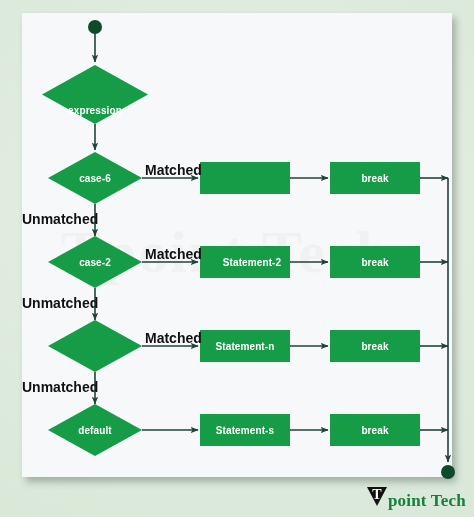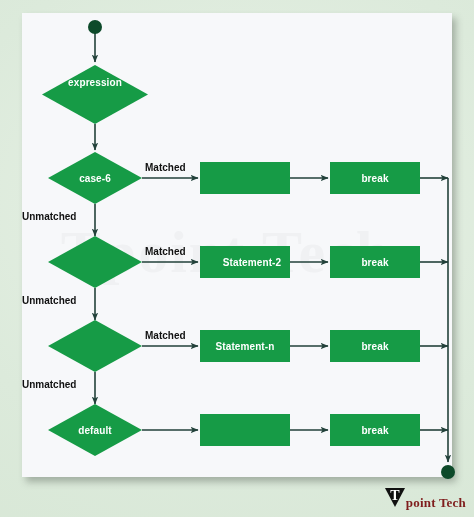--- a/index.html
+++ b/index.html
@@ -50,21 +50,21 @@
     font-weight: bold;
     font-size: 10px;
     letter-spacing: 0.1px;
     white-space: nowrap;
     pointer-events: none;
   }
   .edge-label {
     position: absolute;
     color: #111111;
     font-weight: bold;
-    font-size: 10px;
+    font-size: 14px;
     white-space: nowrap;
     pointer-events: none;
   }
   
   #logo {
     position: absolute;
     right: 8px;
     bottom: 6px;
     display: flex;
     align-items: baseline;
@@ -93,23 +93,23 @@
     width: 20px;
     height: 19px;
     line-height: 15px;
     text-align: center;
     color: #ffffff;
     font-size: 14px;
     font-weight: bold;
     font-family: "Liberation Serif", serif;
   }
   #logo .word {
-    font-size: 13px;
-    font-weight: bold;
-    color: #7f1d1d;
+    font-size: 17px;
+    font-weight: bold;
+    color: #15803d;
     letter-spacing: 0.2px;
   }
   
   #watermark {
     position: absolute;
     left: 76px;
     top: 196px;
     width: 300px;
     height: 112px;
     display: flex;
@@ -185,27 +185,29 @@
     <rect x="200" y="246" width="90" height="32" fill="#169B46"></rect>
     <rect x="200" y="330" width="90" height="32" fill="#169B46"></rect>
     <rect x="200" y="414" width="90" height="32" fill="#169B46"></rect>
 
     <rect x="330" y="162" width="90" height="32" fill="#169B46"></rect>
     <rect x="330" y="246" width="90" height="32" fill="#169B46"></rect>
     <rect x="330" y="330" width="90" height="32" fill="#169B46"></rect>
     <rect x="330" y="414" width="90" height="32" fill="#169B46"></rect>
   </svg>
 
-  <div class="node-label" style="left:42px; top:71px; width:106px; height:23px;">expression</div>
+  <div class="node-label" style="left:42px; top:99px; width:106px; height:23px;">expression</div>
 
   <div class="node-label" style="left:48px; top:167px; width:94px; height:22px;">case-6</div>
+  <div class="node-label" style="left:48px; top:251px; width:94px; height:22px;">case-2</div>
   <div class="node-label" style="left:48px; top:419px; width:94px; height:22px;">default</div>
 
   <div class="node-label" style="left:200px; top:246px; width:104px; height:32px;">Statement-2</div>
   <div class="node-label" style="left:200px; top:330px; width:90px; height:32px;border-radius:16px;">Statement-n</div>
+  <div class="node-label" style="left:200px; top:414px; width:90px; height:32px;">Statement-s</div>
 
   <div class="node-label" style="left:330px; top:162px; width:90px; height:32px;">break</div>
   <div class="node-label" style="left:330px; top:246px; width:90px; height:32px;">break</div>
   <div class="node-label" style="left:330px; top:330px; width:90px; height:32px;">break</div>
   <div class="node-label" style="left:330px; top:414px; width:90px; height:32px;">break</div>
 
   <div class="edge-label" style="left:145px; top:162px;">Matched</div>
   <div class="edge-label" style="left:145px; top:246px;">Matched</div>
   <div class="edge-label" style="left:145px; top:330px;">Matched</div>
 

